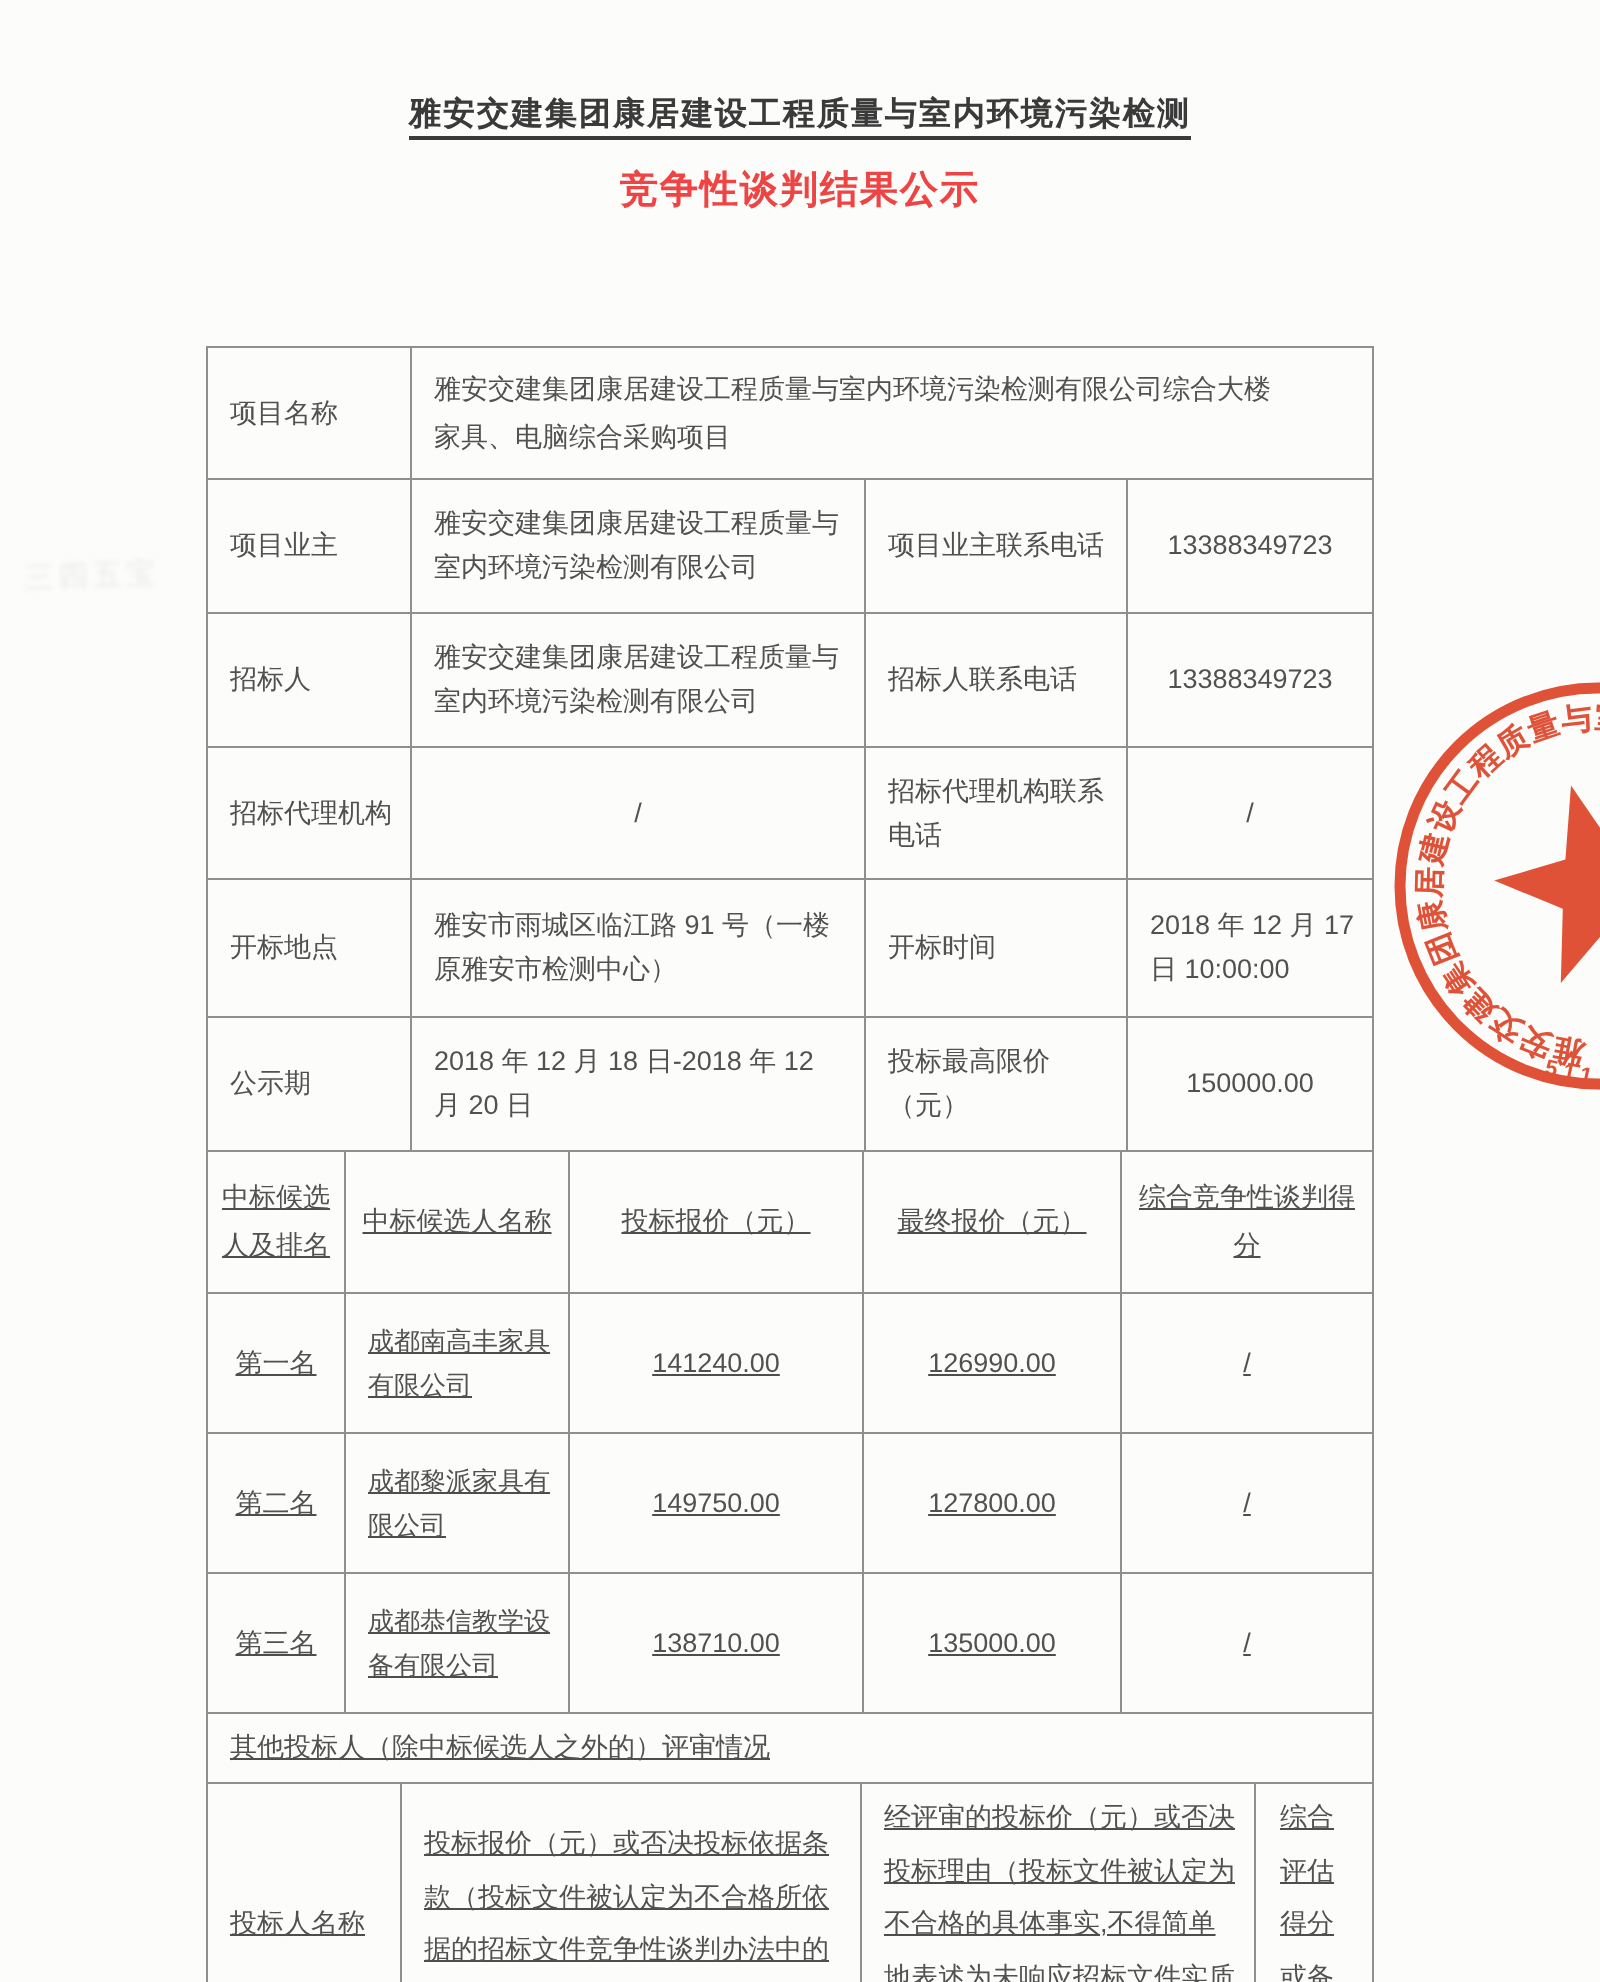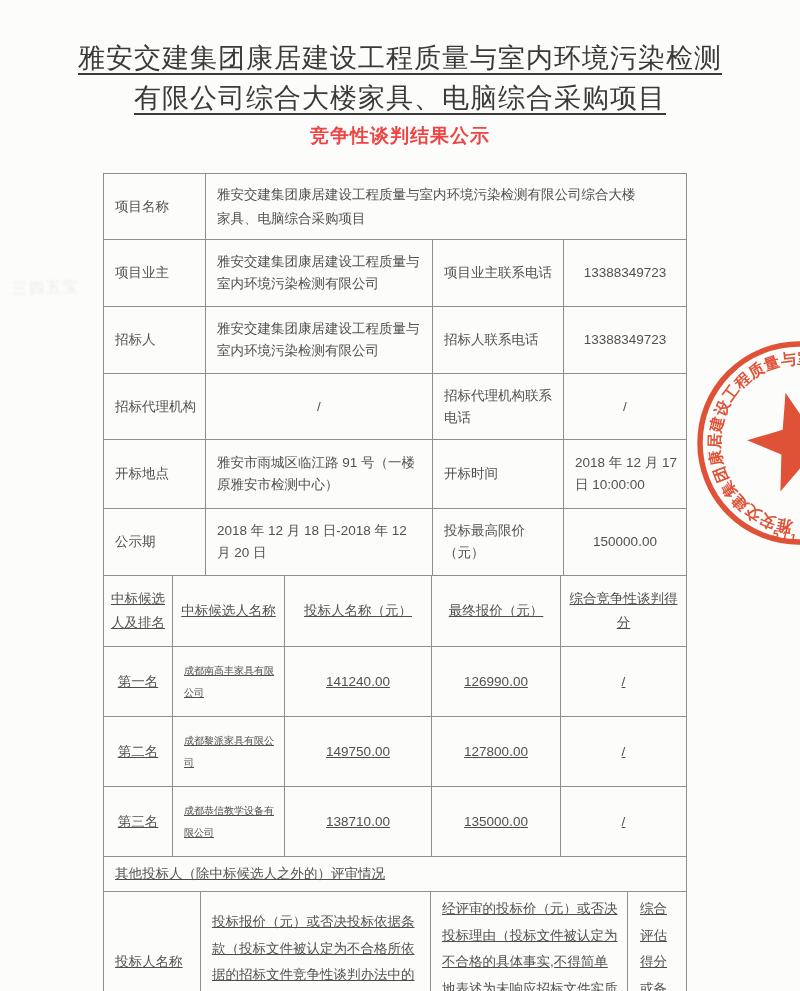--- a/index.html
+++ b/index.html
@@ -11,21 +11,21 @@
     position:relative;
     width:800px;height:991px;
     margin:0 auto;
     background:#fcfcfb;
     overflow:hidden;
     color:#4d4d4d;
   }
   
   .title-block{position:absolute;top:38px;left:60px;width:680px;text-align:center;}
   .title-line{
-    font-size:27px;font-weight:400;color:#3a3a3a;letter-spacing:1px;
+    font-size:16px;font-weight:700;color:#3a3a3a;letter-spacing:1px;
     line-height:40px;
     text-decoration:underline;
     text-decoration-thickness:1.5px;
     text-underline-offset:6px;
   }
   .subtitle{
     font-size:19px;font-weight:700;color:#ef4444;letter-spacing:1px;
     line-height:32px;margin-top:2px;
   }
   
@@ -47,21 +47,21 @@
   .row-name td{height:57px;}
   .row-owner td,.row-bidder td{height:58px;}
   .row-agent td{height:57px;}
   .row-place td{height:60px;}
   .row-period td{height:58px;}
   .cell-project{padding-right:48px;line-height:24px;}
   
   .tb-c1{width:69px;} .tb-c2{width:112px;} .tb-c3{width:147px;} .tb-c4{width:129px;} .tb-c5{width:126px;}
   .tb-head td{height:62px;text-align:center;line-height:24px;padding:4px 6px;}
   .tb-row td{height:61px;}
-  .tb-row .name{font-size:10px;line-height:22px;padding-right:4px;}
+  .tb-row .name{font-size:13px;line-height:22px;padding-right:4px;}
   
   .tc-c1{width:97px;} .tc-c2{width:230px;} .tc-c3{width:197px;} .tc-c4{width:59px;}
   .tc-title td{height:30px;padding-top:2px;padding-bottom:2px;}
   .tc-head td{height:132px;line-height:26.5px;vertical-align:middle;}
   .tc-head .note-col{padding:4px 10px 4px 12px;}
   
   .seal{
     position:absolute;left:694px;top:340px;width:210px;height:212px;
     mix-blend-mode:multiply;opacity:.93;
     pointer-events:none;
@@ -75,21 +75,20 @@
     transform:rotate(-2deg);
   }
 </style>
 </head>
 <body>
 
 <div class="page">
 
   <div class="title-block">
     <div class="title-line">雅安交建集团康居建设工程质量与室内环境污染检测</div>
-    <div class="title-line">有限公司综合大楼家具、电脑综合采购项目</div>
     <div class="subtitle">竞争性谈判结果公示</div>
   </div>
 
   <div class="watermark">三四五宝</div>
 
   <div class="table-wrap">
 
     <table>
       <colgroup>
           <col class="ta-c1">
@@ -140,21 +139,21 @@
           <col class="tb-c1">
           <col class="tb-c2">
           <col class="tb-c3">
           <col class="tb-c4">
           <col class="tb-c5">
         </colgroup>
       <tbody>
           <tr class="tb-head">
         <td>中标候选人及排名</td>
         <td>中标候选人名称</td>
-        <td>投标人名称（元）</td>
+        <td>投标报价（元）</td>
         <td>最终报价（元）</td>
         <td>综合竞争性谈判得分</td>
       </tr>
       <tr class="tb-row">
         <td class="c">第一名</td>
         <td class="name">成都南高丰家具有限公司</td>
         <td class="c">141240.00</td>
         <td class="c">126990.00</td>
         <td class="c">/</td>
       </tr>

